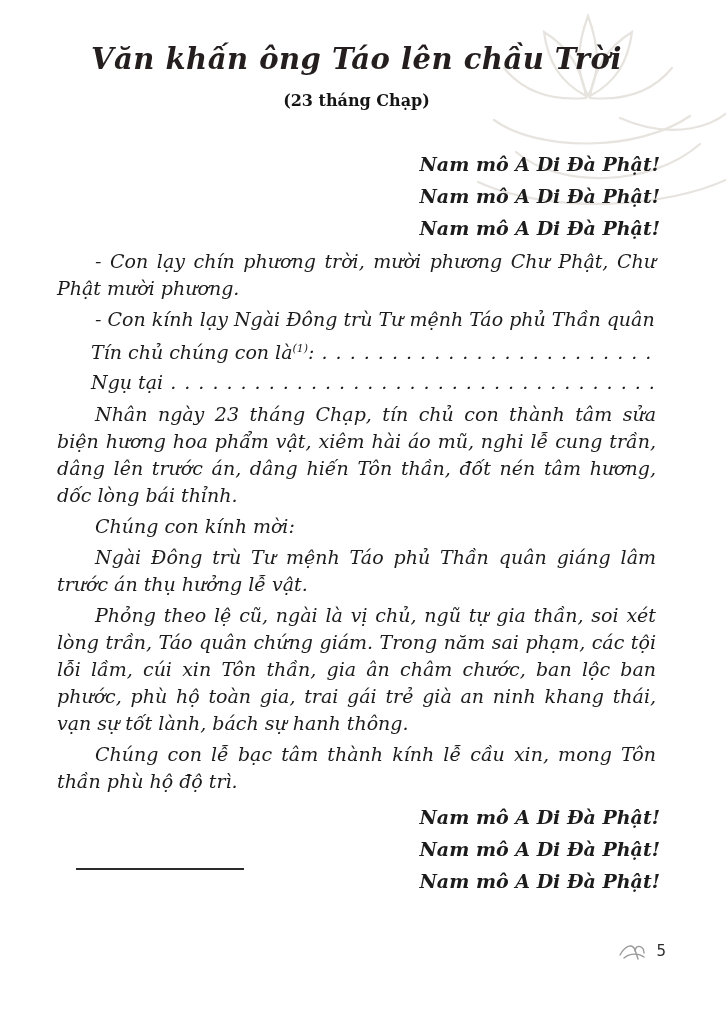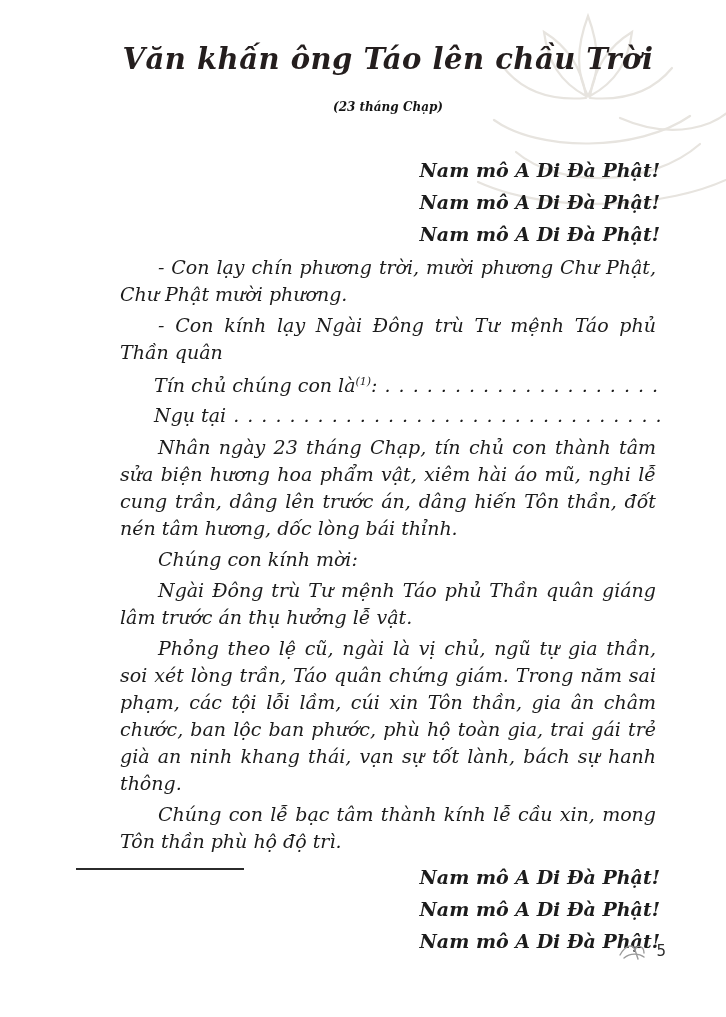--- a/index.html
+++ b/index.html
@@ -8,32 +8,32 @@
     width:726px;height:1017px;
     background:#ffffff;
     overflow:hidden;
     font-family:"DejaVu Serif","Liberation Serif",serif;
     color:#1c1c1c;
   }
   .watermark{
     position:absolute;top:0;right:-12px;
     pointer-events:none;
   }
-  .content{position:relative;padding:40px 66px 0 116px;}
+  .content{position:relative;padding:40px 66px 0 53px;}
   .title{
     margin:0;
     font-style:italic;font-weight:bold;
     font-size:29px;line-height:38px;
     text-align:center;letter-spacing:.5px;
     color:#241e1e;
   }
   .subtitle{
-    margin:16px 0 0;
-    font-size:12px;line-height:26px;font-weight:bold;
-    text-align:center;color:#151515;font-style:italic;
+    margin:10px 0 0;
+    font-size:16px;line-height:26px;font-weight:bold;
+    text-align:center;color:#151515;
   }
   .bodytext{
     margin-top:34px;
     font-style:italic;
     font-size:19px;line-height:27px;
     text-align:justify;
   }
   .inv{margin:0;font-weight:bold;text-align:right;line-height:32px;}
   .inv-bottom{margin-top:6px;}
   .para{margin:4px;text-indent:38px;}

